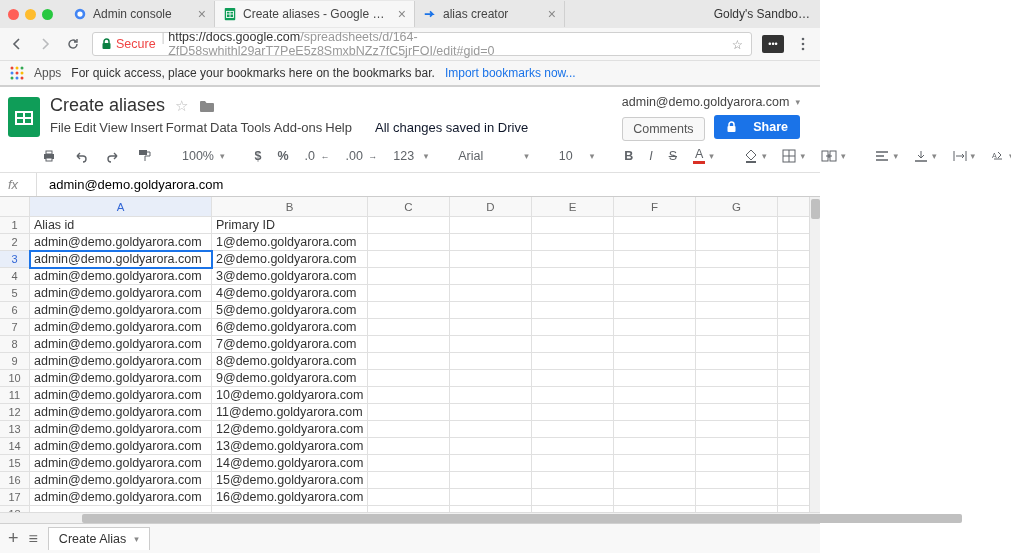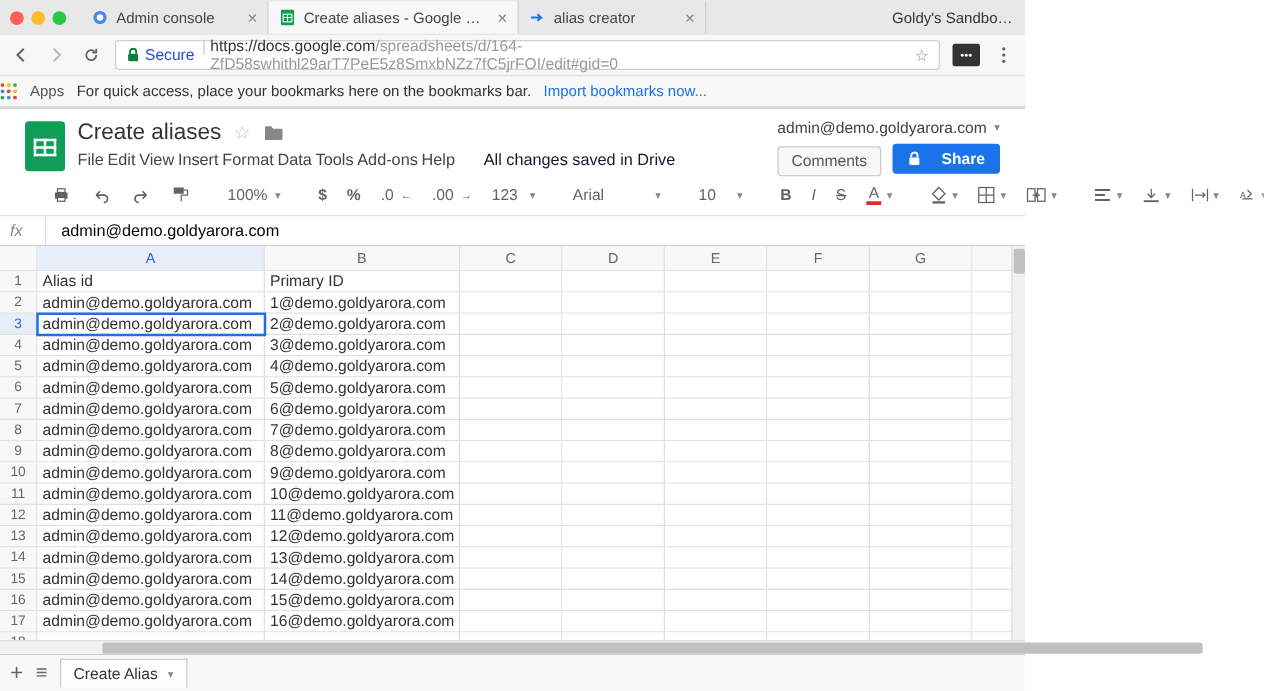--- a/index.html
+++ b/index.html
@@ -17,30 +17,30 @@
 .tab { display: flex; align-items: center; height: 26px; padding: 0 8px; font-size: 12px; color: #444; border-right: 1px solid #d0d0d0; min-width: 150px; max-width: 200px; position: relative; cursor: pointer; }
 .tab.active { background: #f7f7f7; }
 .tab .favicon { width: 14px; height: 14px; margin-right: 6px; flex-shrink: 0; }
 .tab .close { margin-left: auto; font-size: 14px; color: #888; padding-left: 6px; }
 .tab-label { white-space: nowrap; overflow: hidden; text-overflow: ellipsis; }
 .profile-label { margin-left: auto; padding: 2px 10px; font-size: 12px; color: #333; }
 
 .nav-bar { display: flex; align-items: center; height: 32px; padding: 0 8px; gap: 10px; background: #f7f7f7; }
 .nav-btn { width: 18px; height: 18px; display: flex; align-items: center; justify-content: center; color: #5f6368; cursor: pointer; }
 .address-bar { flex: 1; display: flex; align-items: center; background: #fff; border: 1px solid #d0d0d0; border-radius: 3px; height: 24px; padding: 0 8px; font-size: 12.5px; }
-.secure { color: #1d4ed8; margin-right: 6px; display:flex; align-items:center; gap:4px;}
+.secure { color: #ef4444; margin-right: 6px; display:flex; align-items:center; gap:4px;}
 .url { color: #333; }
 .url .muted { color: #999; }
-.bookmarks-bar { display: flex; align-items: center; height: 26px; padding: 0 0; gap: 10px; font-size: 12px; color: #555; background: #f7f7f7; border-top: 1px solid #e0e0e0; border-bottom: 1px solid #d0d0d0; }
+.bookmarks-bar { display: flex; align-items: center; height: 26px; padding: 0 10px; gap: 10px; font-size: 12px; color: #555; background: #f7f7f7; border-top: 1px solid #e0e0e0; border-bottom: 1px solid #d0d0d0; }
 .apps-icon { width: 14px; height: 14px; display: inline-block; }
 .bm-hint { color: #333; }
 .bm-link { color: #1a73e8; }
 
 
-.sheets-header { display: flex; align-items: flex-start; padding: 8px 8px 0 20px; gap: 10px; }
+.sheets-header { display: flex; align-items: flex-start; padding: 8px 8px 0 8px; gap: 10px; }
 .sheets-logo { width: 32px; height: 40px; background: #0f9d58; border-radius: 3px; position: relative; margin-top:2px;}
 .sheets-logo::after { content: ""; position: absolute; left: 7px; top: 14px; width: 18px; height: 14px; background: linear-gradient(#fff,#fff) left 0 top 0/100% 2px no-repeat, linear-gradient(#fff,#fff) left 0 top 6px/100% 2px no-repeat, linear-gradient(#fff,#fff) left 0 top 12px/100% 2px no-repeat, linear-gradient(#fff,#fff) left 0 top 0/2px 100% no-repeat, linear-gradient(#fff,#fff) left 8px top 0/2px 100% no-repeat, linear-gradient(#fff,#fff) left 16px top 0/2px 100% no-repeat; }
 .doc-info { flex: 1; }
 .doc-title-row { display: flex; align-items: center; gap: 10px; }
 .doc-title { font-size: 18px; color: #333; }
 .star { color: #bbb; font-size: 15px; }
 .folder { color: #888; }
 .menu-bar { display: flex; gap: 3px; font-size: 13px; color: #444; margin-top: 4px; }
 .menu-item { cursor: pointer; }
 .save-status { color: #0f172a; margin-left: 20px; }

